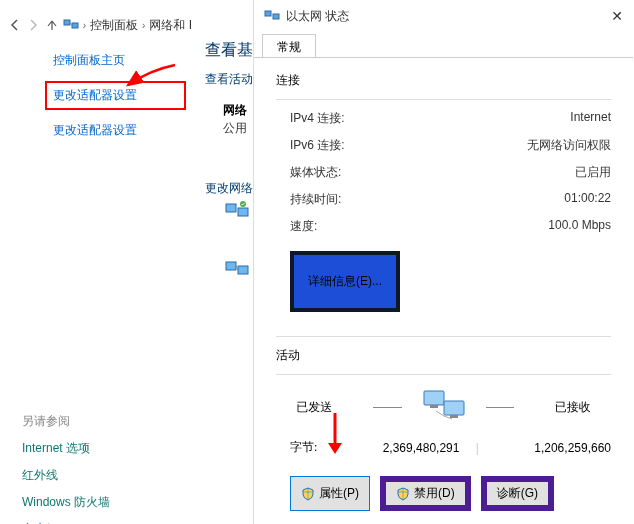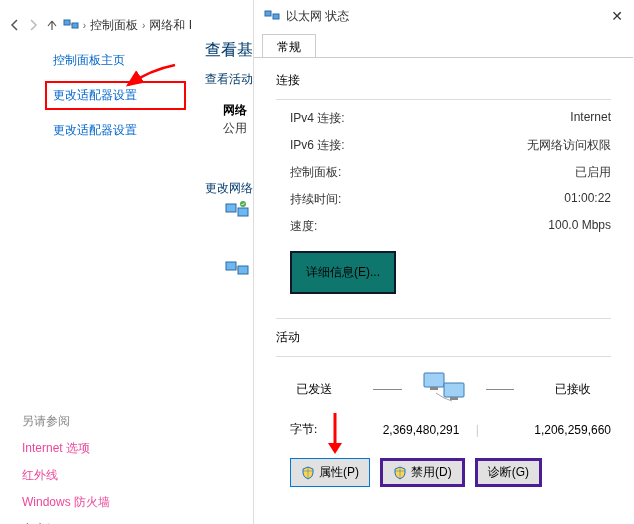--- a/index.html
+++ b/index.html
@@ -15,21 +15,21 @@
     
     .sidebar { padding: 12px 22px; margin-left: 31px; }
     .sidebar-link { color: #0066cc; cursor: pointer; display: block; margin-bottom: 12px; }
     .sidebar-link.highlighted { border: 2px solid red; padding: 4px 6px; margin-left: -8px; margin-right: -8px; }
     
     .red-arrow-1 { position: absolute; left: 120px; top: 60px; pointer-events: none; }
     .red-arrow-2 { position: absolute; left: 320px; top: 408px; pointer-events: none; }
     
     .also-see { position: absolute; left: 22px; top: 413px; }
     .also-see-title { color: #888; margin-bottom: 10px; }
-    .also-see-link { color: #ec4899; display: block; margin-bottom: 10px; cursor: pointer; }
+    .also-see-link { color: #0f766e; display: block; margin-bottom: 10px; cursor: pointer; }
     
     .middle-text { position: absolute; left: 205px; top: 40px; color: #003a6b; }
     .middle-text h2 { font-size: 16px; font-weight: normal; margin-bottom: 10px; color: #003a6b; }
     .middle-text .line { margin-bottom: 6px; }
     .net-title { position: absolute; left: 223px; top: 102px; font-weight: bold; }
     .net-type { position: absolute; left: 223px; top: 120px; color: #333; }
     .change-net { position: absolute; left: 205px; top: 180px; color: #003a6b; }
     .adapter-icon { position: absolute; left: 225px; top: 200px; }
     .eth-icon { position: absolute; left: 225px; top: 260px; }
     
@@ -43,35 +43,35 @@
     .tab { padding: 4px 14px; border: 1px solid #ccc; border-bottom: none; background: #fff; margin-top: 2px; }
     
     .dialog-body { padding: 14px 22px; }
     .section-title { margin-bottom: 10px; }
     .divider { border: none; border-top: 1px solid #ddd; margin: 4px 0 10px 0; }
     
     .info-row { display: flex; justify-content: space-between; margin-bottom: 10px; padding-left: 14px; gap: 42px; }
     .info-label { color: #333; }
     .info-value { color: #333; }
     
-    .details-btn { margin: 6px 0 20px 14px; padding: 11px 14px; border: 2px solid #0f172a; background: #0f766e; cursor: pointer; }
+    .details-btn { margin: 6px 0 20px 14px; padding: 18px 14px; border: 4px solid #0f172a; background: #1d4ed8; cursor: pointer; }
     
     .activity-graphic { display: flex; align-items: center; justify-content: center; gap: 20px; margin: 14px 0; }
     .activity-label { width: 80px; text-align: center; }
     .activity-line { width: 30px; height: 1px; background: #888; }
     .computers-icon { width: 44px; height: 36px; }
     
     .bytes-row { display: flex; align-items: center; margin-bottom: 20px; padding-left: 14px; }
     .bytes-label { width: 60px; font-family: Liberation Serif, serif; }
     .bytes-sent { width: 130px; text-align: right; }
     .bytes-divider { width: 40px; text-align: center; color: #ccc; }
     .bytes-recv { width: 130px; text-align: right; }
     
     .action-buttons { display: flex; gap: 10px; padding-left: 14px; }
-    .action-btn { padding: 3px 10px; border: 3px solid #4c1d95; background: #e1e1e1; cursor: pointer; display: flex; align-items: center; gap: 4px; }
+    .action-btn { padding: 3px 10px; border: 6px solid #4c1d95; background: #e1e1e1; cursor: pointer; display: flex; align-items: center; gap: 4px; }
     .action-btn.focus { border: 1.5px solid #0078d7; }
     .shield { width: 14px; height: 14px; }
   </style>
 </head>
 <body>
 
 <div class="left-panel">
   <div class="breadcrumb-bar">
     <span class="nav-arrow back">
       <svg width="14" height="14" viewBox="0 0 14 14">
@@ -171,21 +171,21 @@
     
     <div class="info-row">
       <span class="info-label">IPv4 连接:</span>
       <span class="info-value">Internet</span>
     </div>
     <div class="info-row">
       <span class="info-label">IPv6 连接:</span>
       <span class="info-value">无网络访问权限</span>
     </div>
     <div class="info-row">
-      <span class="info-label">控制面板:</span>
+      <span class="info-label">媒体状态:</span>
       <span class="info-value">已启用</span>
     </div>
     <div class="info-row">
       <span class="info-label">持续时间:</span>
       <span class="info-value">01:00:22</span>
     </div>
     <div class="info-row">
       <span class="info-label">速度:</span>
       <span class="info-value">100.0 Mbps</span>
     </div>

